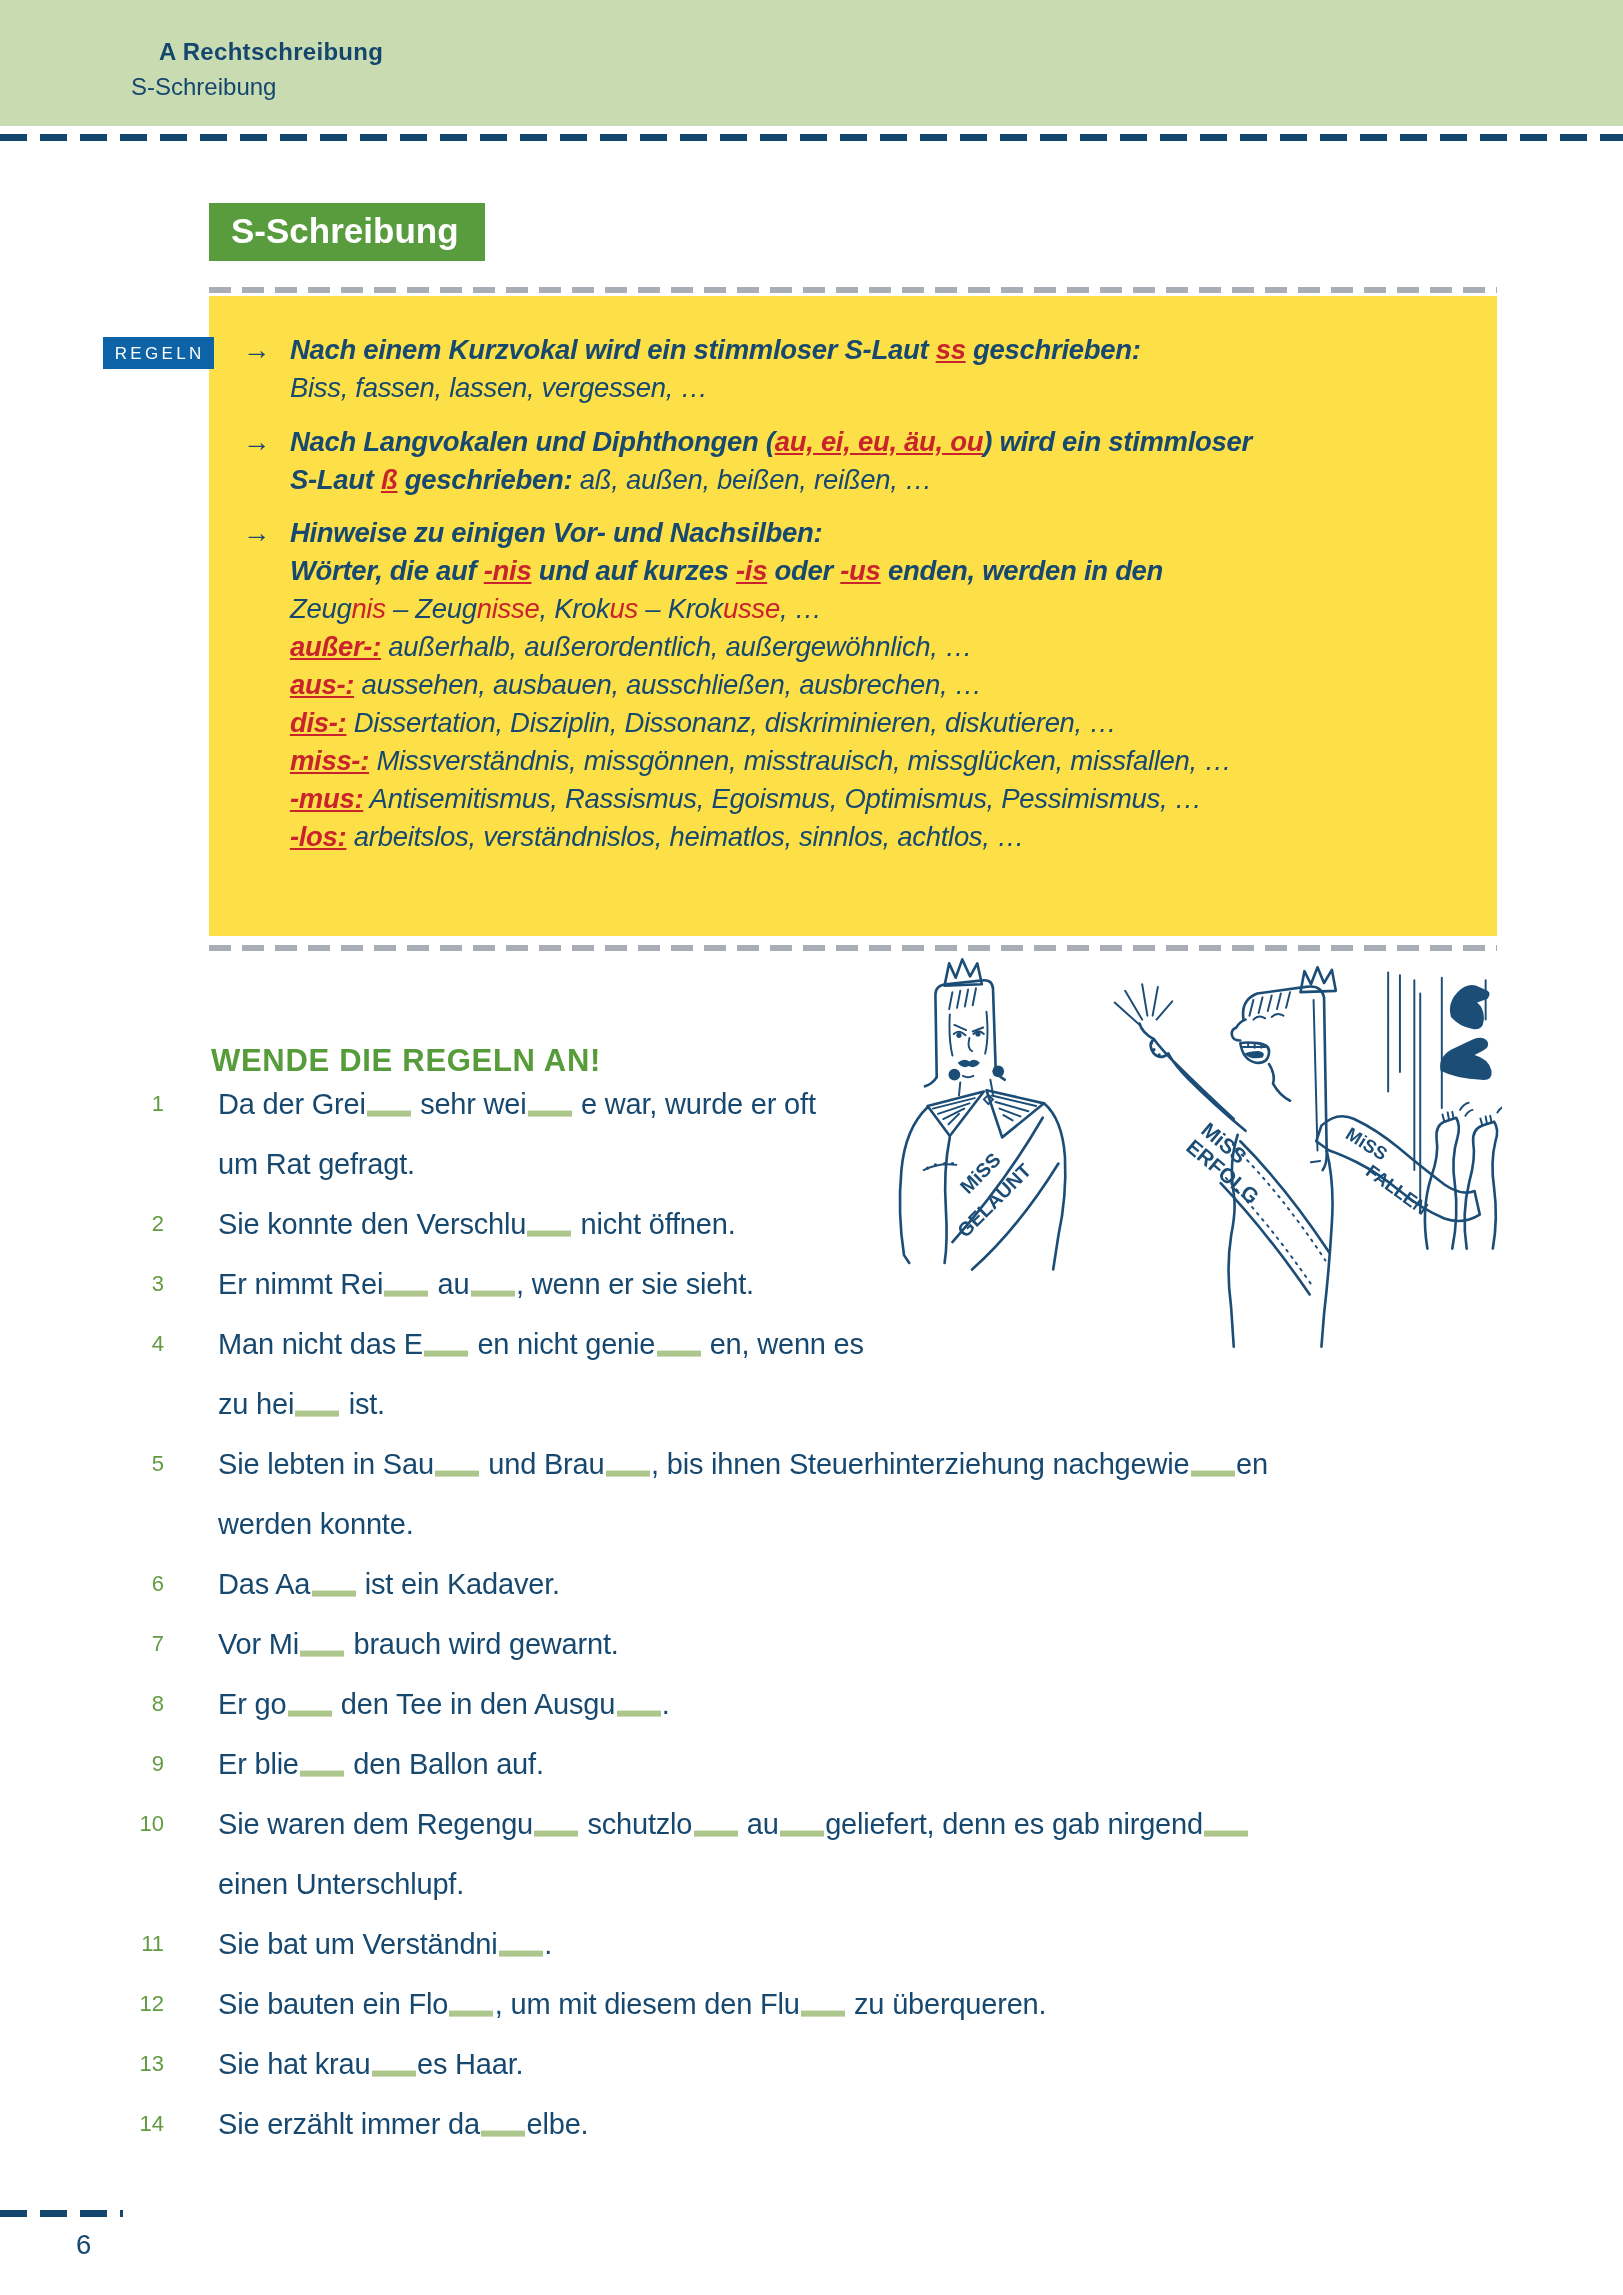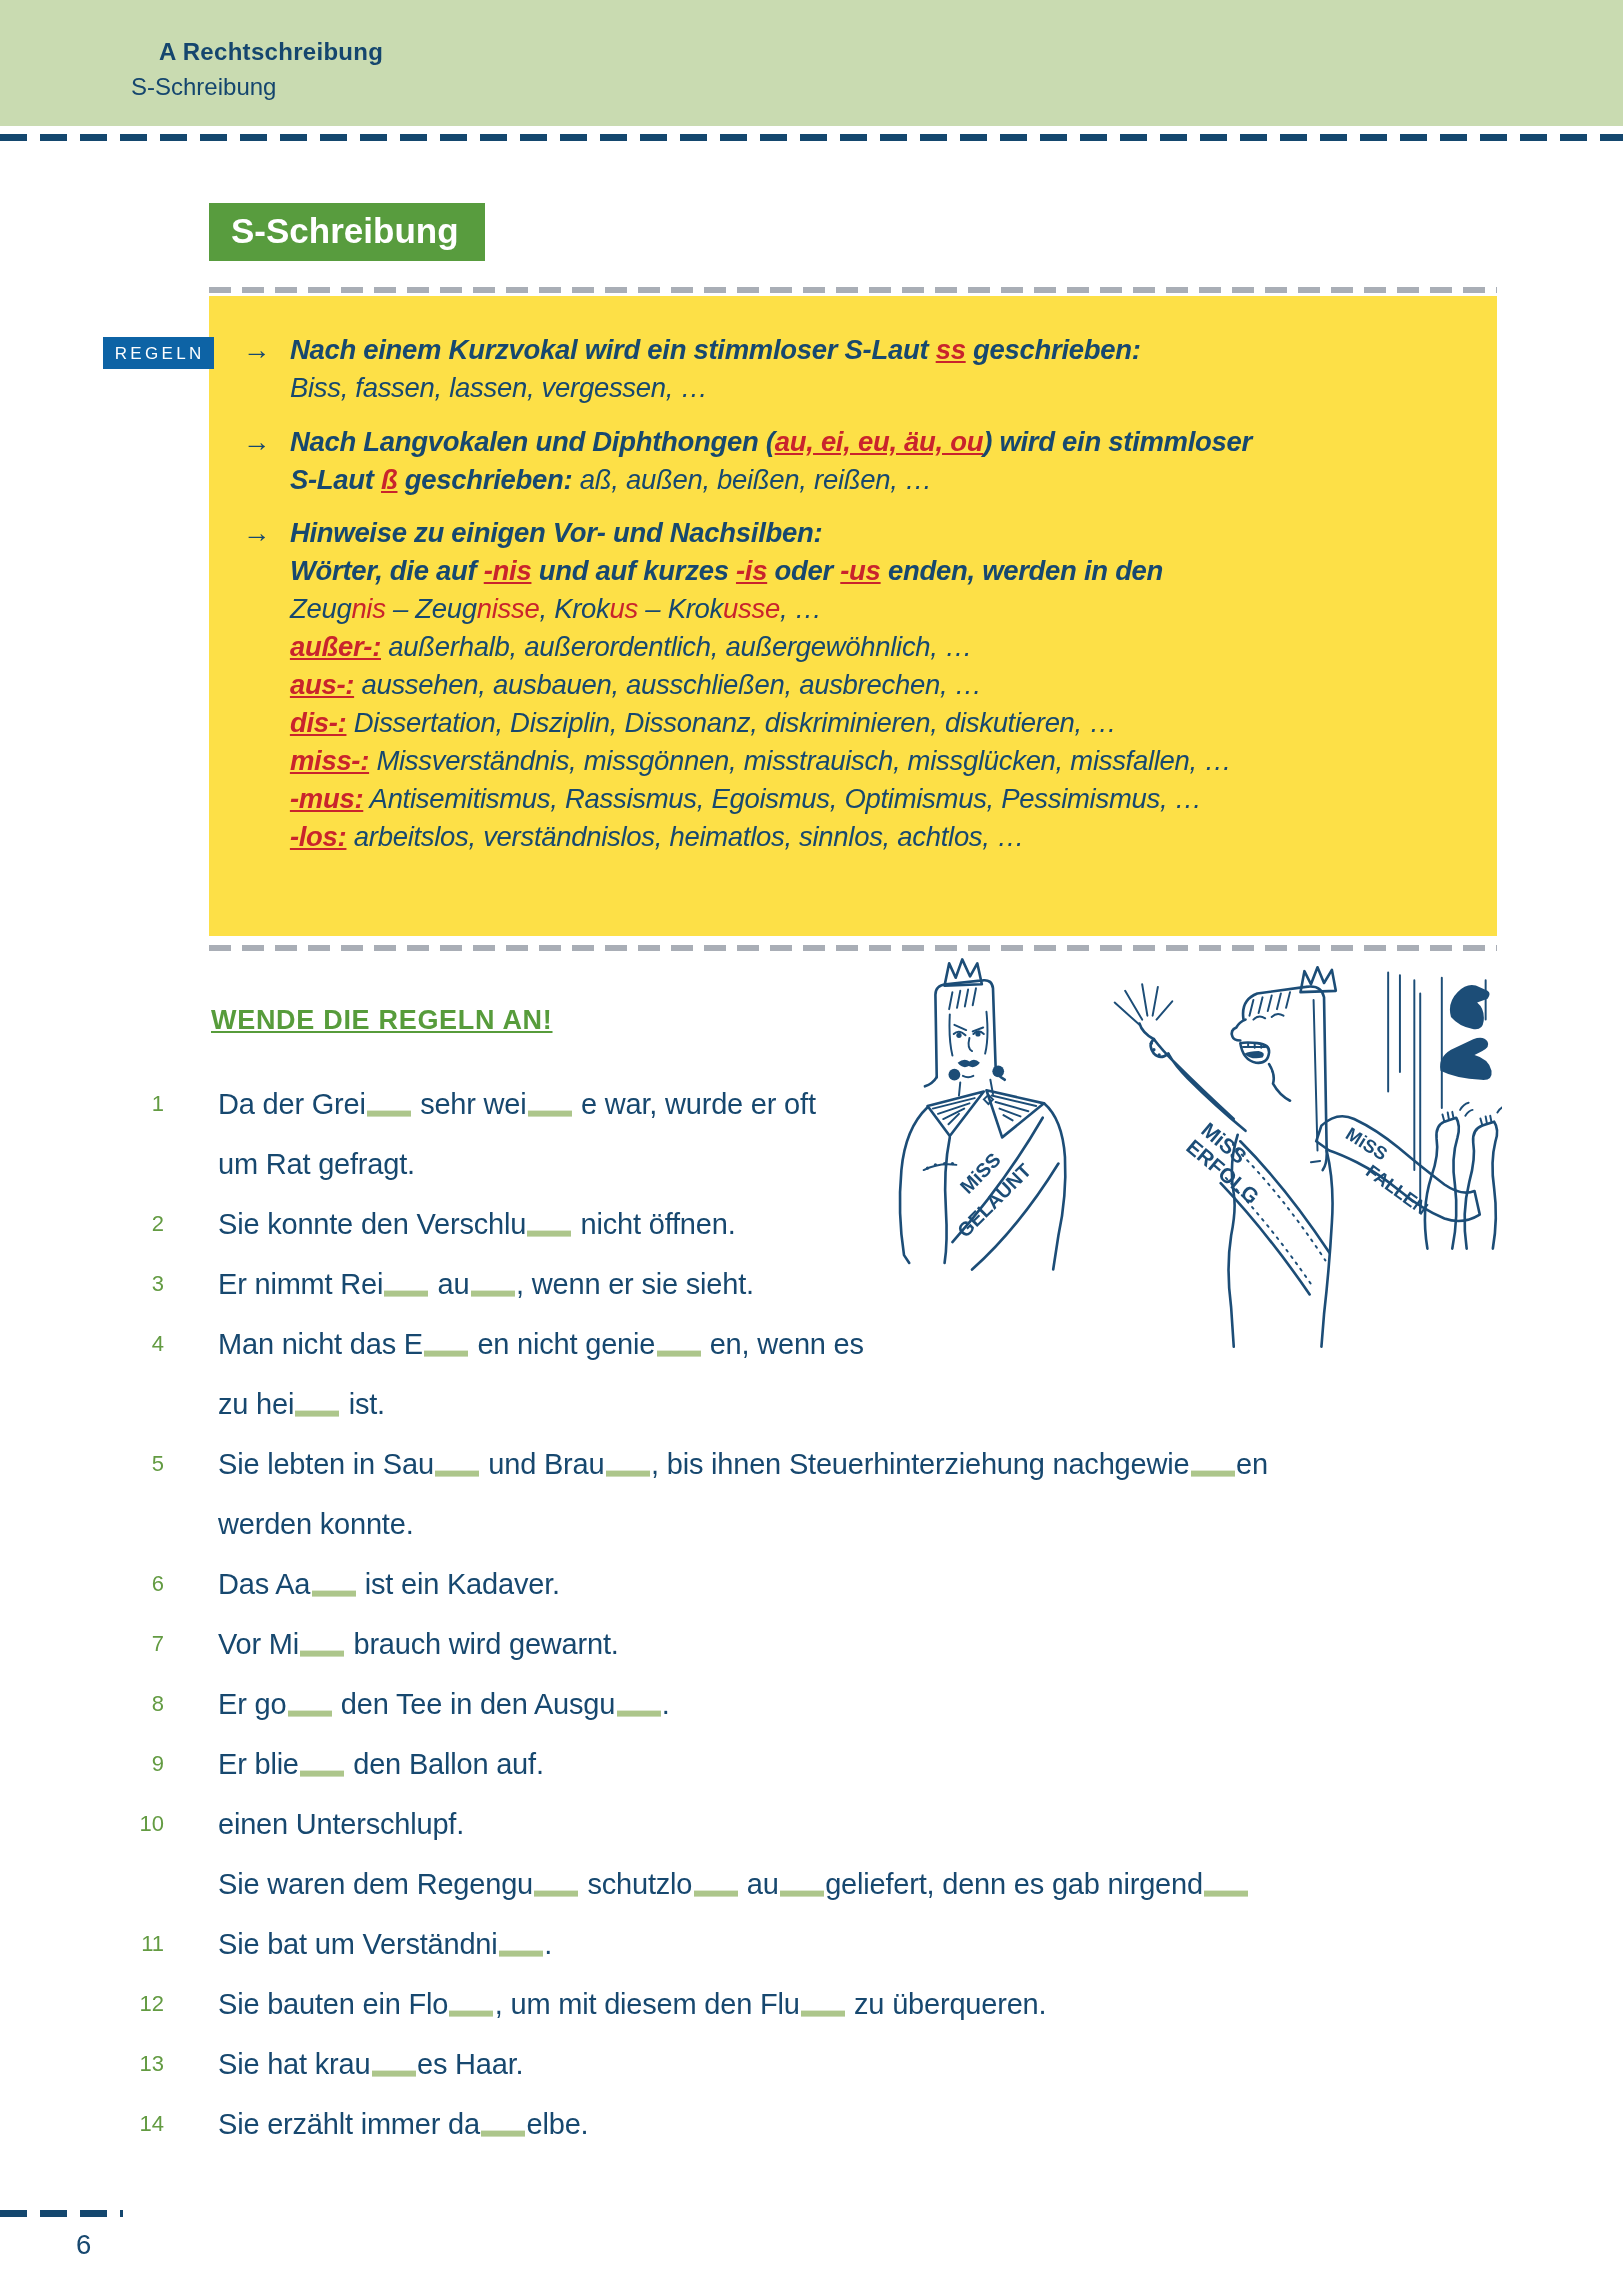--- a/index.html
+++ b/index.html
@@ -26,21 +26,21 @@
   .arrow{flex:none;width:39px;margin-right:7.9px;font-size:27.5px;line-height:38px;color:#17486f;font-weight:400;}
   .rule-body{flex:1;min-width:0;}
   .rule-line{font-size:27.5px;line-height:38px;white-space:nowrap;letter-spacing:-0.3px;}
   .seg{color:#17486f;}
   .b{font-weight:700;color:#17486f;font-style:italic;}
   .rb{font-weight:700;font-style:italic;color:#c9242c;text-decoration:underline;}
   .i{font-style:italic;color:#17486f;}
   .ri{font-style:italic;color:#c9242c;}
 
   
-  #apply-heading{position:absolute;left:211px;top:1005px;font-size:27px;font-weight:700;color:#579c3b;letter-spacing:0.7px;text-decoration:underline;}
+  #apply-heading{position:absolute;left:211px;top:1043px;font-size:31px;font-weight:700;color:#579c3b;letter-spacing:0.7px;}
 
   
   #exercise-list{position:absolute;left:0;top:1074px;width:1518px;}
   .exercise{display:flex;align-items:flex-start;}
   .ex-num{flex:none;width:164px;text-align:right;font-size:22px;line-height:60px;color:#639b42;}
   .ex-lines{margin-left:54px;min-width:0;}
   .ex-line{font-size:29px;line-height:60px;color:#17486f;white-space:nowrap;letter-spacing:-0.2px;}
   .blank{display:inline-block;width:44px;height:5.9px;background:#adc68b;margin:0 1.3px;transform:translateY(2.6px);}
 
   
@@ -238,22 +238,22 @@
       </div>
       <div class="exercise">
         <span class="ex-num">9</span>
         <div class="ex-lines">
           <div class="ex-line"><span class="ex-seg">Er blie</span><span class="blank"></span><span class="ex-seg"> den Ballon auf.</span></div>
         </div>
       </div>
       <div class="exercise">
         <span class="ex-num">10</span>
         <div class="ex-lines">
+          <div class="ex-line"><span class="ex-seg">Sie waren dem Regengu</span><span class="blank"></span><span class="ex-seg"> schutzlo</span><span class="blank"></span><span class="ex-seg"> au</span><span class="blank"></span><span class="ex-seg">geliefert, denn es gab nirgend</span><span class="blank"></span></div>
           <div class="ex-line"><span class="ex-seg">einen Unterschlupf.</span></div>
-          <div class="ex-line"><span class="ex-seg">Sie waren dem Regengu</span><span class="blank"></span><span class="ex-seg"> schutzlo</span><span class="blank"></span><span class="ex-seg"> au</span><span class="blank"></span><span class="ex-seg">geliefert, denn es gab nirgend</span><span class="blank"></span></div>
         </div>
       </div>
       <div class="exercise">
         <span class="ex-num">11</span>
         <div class="ex-lines">
           <div class="ex-line"><span class="ex-seg">Sie bat um Verständni</span><span class="blank"></span><span class="ex-seg">.</span></div>
         </div>
       </div>
       <div class="exercise">
         <span class="ex-num">12</span>

